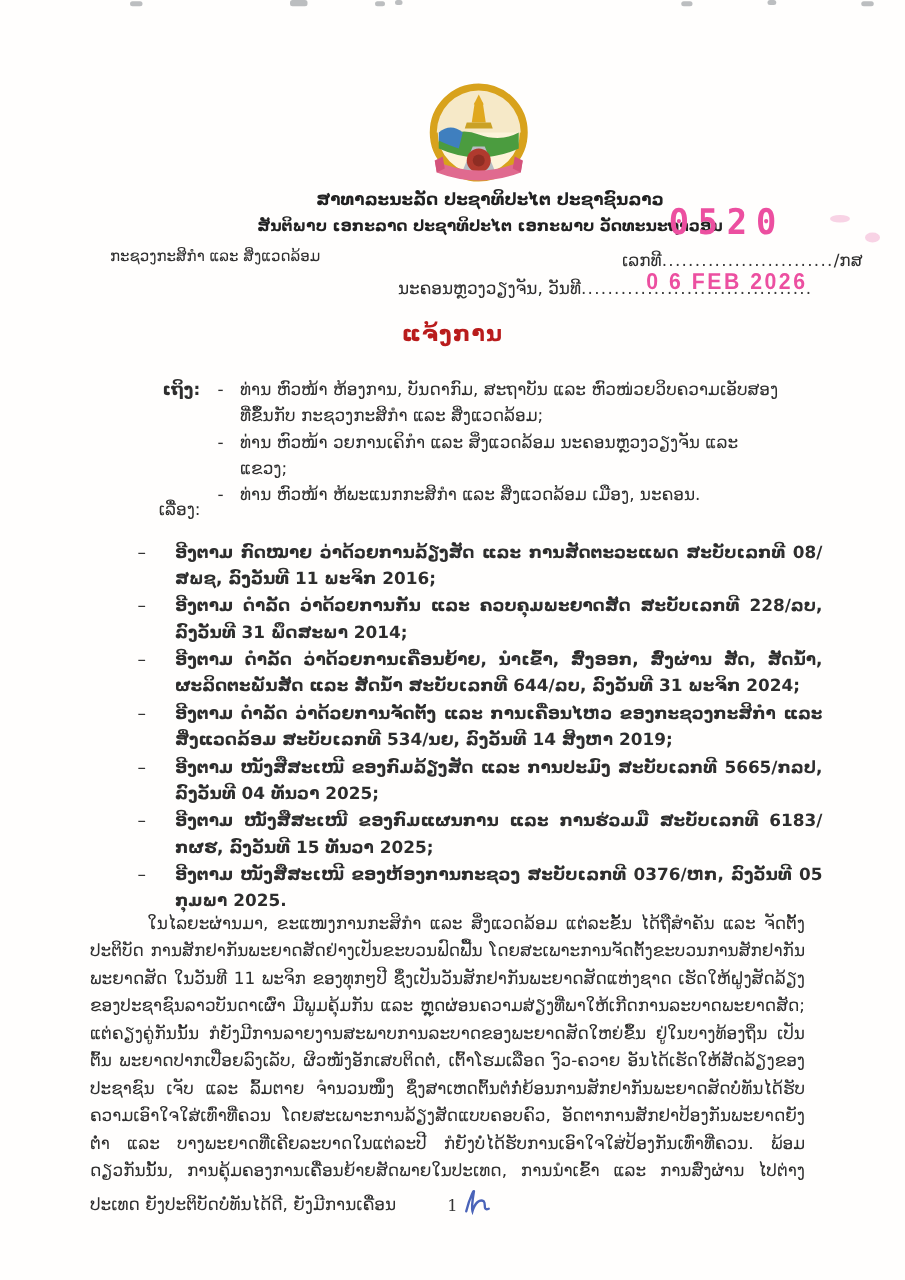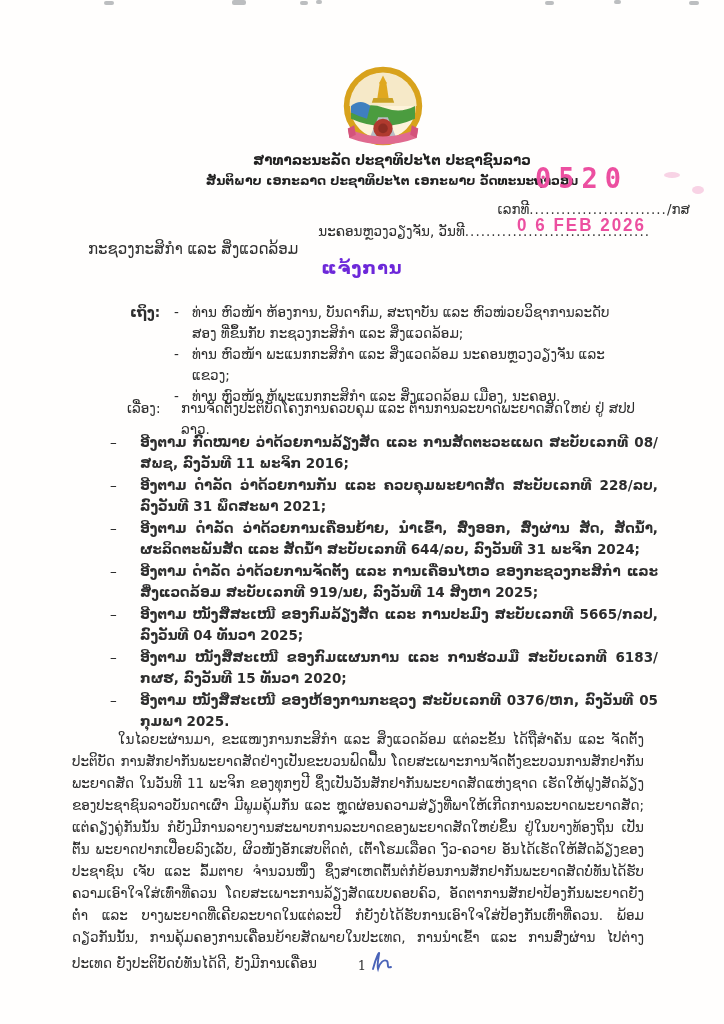--- a/index.html
+++ b/index.html
@@ -12,41 +12,41 @@
   
   .scan-mark { position:absolute; background:#6b7075; opacity:.45; border-radius:2px; }
   .pink-residue { position:absolute; background:#f2a7cd; opacity:.5; border-radius:50%; }
 
   .emblem-wrap { position:absolute; top:66px; left:343px; width:80px; height:80px; }
 
   .hdr { position:absolute; left:0; width:724px; text-align:center; }
   .hdr-line1 { top:150px; font-weight:bold; font-size:13.5px; color:#222; padding-left:30px; }
   .hdr-line2 { top:170px; font-weight:bold; font-size:12.5px; color:#222; padding-left:30px; }
 
-  .ministry { position:absolute; top:195px; left:88px; font-size:15px;margin-top:44px; }
+  .ministry { position:absolute; top:195px; left:88px; font-size:12px; }
 
   .letterhead-right { position:absolute; top:160px; right:28px; width:330px; height:95px; }
   .stamp-number {
     position:absolute; top:8px; right:68px;
     font-family:"DejaVu Sans Mono","Liberation Mono",monospace;
     font-size:27px; font-weight:bold; letter-spacing:7px;
     color:#ec4fa0; transform:scaleY(1.05);
   }
   .ref-line { position:absolute; top:39px; right:6px; font-size:13.5px; white-space:nowrap; }
   .date-line { position:absolute; top:61px; right:46px; font-size:13.5px; white-space:nowrap; }
   .dots { letter-spacing:1px; color:#3a3a3a; }
   .date-stamp {
     position:absolute; top:55px; right:50px;
     font-family:"Liberation Sans","DejaVu Sans",sans-serif;
     font-weight:bold; font-size:17px; letter-spacing:2px;
     color:#ec4fa0; transform:scaleY(1.08); white-space:nowrap;
   }
 
   .doc-title { position:absolute; top:258px; left:0; width:724px; text-align:center;
-    font-weight:bold; font-size:17.5px; letter-spacing:1px; color:#6d28d9; }
+    font-weight:bold; font-size:17.5px; letter-spacing:1px; color:#b91c1c; }
 
   .to-block { position:absolute; top:302px; left:130px; width:500px; }
   .to-label { position:absolute; left:0; top:0; font-weight:bold; }
   .to-items { margin-left:44px; }
   .to-item { display:flex; }
   .to-item .dash { width:18px; flex:0 0 18px; }
   .to-item .txt { flex:1; }
 
   .subject-block { position:absolute; top:398px; left:127px; width:510px; }
   .subject-label { position:absolute; left:0; top:0; font-weight:normal; }
@@ -110,62 +110,61 @@
     <div class="date-stamp">0 6 FEB 2026</div>
   </div>
 
   <div class="doc-title">ແຈ້ງການ</div>
 
   <div class="to-block">
     <span class="to-label">ເຖິງ:</span>
     <div class="to-items">
       <div class="to-item">
           <span class="dash">-</span>
-          <span class="txt">ທ່ານ ຫົວໜ້າ ຫ້ອງການ, ບັນດາກົມ, ສະຖາບັນ ແລະ ຫົວໜ່ວຍວິຊາການລະດັບສອງ ທີ່ຂຶ້ນກັບ ກະຊວງກະສິກຳ ແລະ ສິ່ງແວດລ້ອມ;</span>
+          <span class="txt">ທ່ານ ຫົວໜ້າ ຫ້ອງການ, ບັນດາກົມ, ສະຖາບັນ ແລະ ຫົວໜ່ວຍວິບຄວາມເອັບສອງ ທີ່ຂຶ້ນກັບ ກະຊວງກະສິກຳ ແລະ ສິ່ງແວດລ້ອມ;</span>
         </div>
       <div class="to-item">
           <span class="dash">-</span>
-          <span class="txt">ທ່ານ ຫົວໜ້າ ພະແນກກະສິກຳ ແລະ ສິ່ງແວດລ້ອມ ນະຄອນຫຼວງວຽງຈັນ ແລະ ແຂວງ;</span>
+          <span class="txt">ທ່ານ ຫົວໜ້າ ວຍການເຄິກຳ ແລະ ສິ່ງແວດລ້ອມ ນະຄອນຫຼວງວຽງຈັນ ແລະ ແຂວງ;</span>
         </div>
       <div class="to-item">
           <span class="dash">-</span>
           <span class="txt">ທ່ານ ຫົວໜ້າ ຫ້ພະແນກກະສິກຳ ແລະ ສິ່ງແວດລ້ອມ ເມືອງ, ນະຄອນ.</span>
         </div>
     </div>
   </div>
 
   <div class="subject-block">
     <span class="subject-label">ເລື່ອງ:</span>
-    <div class="subject-text">ການຈັດຕັ້ງປະຕິບັດໂຄງການຄວບຄຸມ ແລະ ຕ້ານການລະບາດພະຍາດສັດໃຫຍ່ ຢູ່ ສປປ ລາວ.</div>
   </div>
 
   <div class="refs">
     <div class="ref-item">
         <span class="dash">–</span>
         <span class="txt">ອີງຕາມ ກົດໝາຍ ວ່າດ້ວຍການລ້ຽງສັດ ແລະ ການສັດຕະວະແພດ ສະບັບເລກທີ 08/ສພຊ, ລົງວັນທີ 11 ພະຈິກ 2016;</span>
       </div>
     <div class="ref-item">
         <span class="dash">–</span>
-        <span class="txt">ອີງຕາມ ດຳລັດ ວ່າດ້ວຍການກັນ ແລະ ຄວບຄຸມພະຍາດສັດ ສະບັບເລກທີ 228/ລບ, ລົງວັນທີ 31 ພຶດສະພາ 2021;</span>
+        <span class="txt">ອີງຕາມ ດຳລັດ ວ່າດ້ວຍການກັນ ແລະ ຄວບຄຸມພະຍາດສັດ ສະບັບເລກທີ 228/ລບ, ລົງວັນທີ 31 ພຶດສະພາ 2014;</span>
       </div>
     <div class="ref-item">
         <span class="dash">–</span>
         <span class="txt">ອີງຕາມ ດຳລັດ ວ່າດ້ວຍການເຄື່ອນຍ້າຍ, ນຳເຂົ້າ, ສົ່ງອອກ, ສົ່ງຜ່ານ ສັດ, ສັດນ້ຳ, ຜະລິດຕະພັນສັດ ແລະ ສັດນ້ຳ ສະບັບເລກທີ 644/ລບ, ລົງວັນທີ 31 ພະຈິກ 2024;</span>
       </div>
     <div class="ref-item">
         <span class="dash">–</span>
-        <span class="txt">ອີງຕາມ ດຳລັດ ວ່າດ້ວຍການຈັດຕັ້ງ ແລະ ການເຄື່ອນໄຫວ ຂອງກະຊວງກະສິກຳ ແລະ ສິ່ງແວດລ້ອມ ສະບັບເລກທີ 919/ນຍ, ລົງວັນທີ 14 ສິງຫາ 2025;</span>
+        <span class="txt">ອີງຕາມ ດຳລັດ ວ່າດ້ວຍການຈັດຕັ້ງ ແລະ ການເຄື່ອນໄຫວ ຂອງກະຊວງກະສິກຳ ແລະ ສິ່ງແວດລ້ອມ ສະບັບເລກທີ 534/ນຍ, ລົງວັນທີ 14 ສິງຫາ 2019;</span>
       </div>
     <div class="ref-item">
         <span class="dash">–</span>
         <span class="txt">ອີງຕາມ ໜັງສືສະເໜີ ຂອງກົມລ້ຽງສັດ ແລະ ການປະມົງ ສະບັບເລກທີ 5665/ກລປ, ລົງວັນທີ 04 ທັນວາ 2025;</span>
       </div>
     <div class="ref-item">
         <span class="dash">–</span>
-        <span class="txt">ອີງຕາມ ໜັງສືສະເໜີ ຂອງກົມແຜນການ ແລະ ການຮ່ວມມື ສະບັບເລກທີ 6183/ກຜຮ, ລົງວັນທີ 15 ທັນວາ 2020;</span>
+        <span class="txt">ອີງຕາມ ໜັງສືສະເໜີ ຂອງກົມແຜນການ ແລະ ການຮ່ວມມື ສະບັບເລກທີ 6183/ກຜຮ, ລົງວັນທີ 15 ທັນວາ 2025;</span>
       </div>
     <div class="ref-item">
         <span class="dash">–</span>
         <span class="txt">ອີງຕາມ ໜັງສືສະເໜີ ຂອງຫ້ອງການກະຊວງ ສະບັບເລກທີ 0376/ຫກ, ລົງວັນທີ 05 ກຸມພາ 2025.</span>
       </div>
   </div>
 
   <div class="body-par"><span>ໃນໄລຍະຜ່ານມາ, ຂະແໜງການກະສິກຳ ແລະ ສິ່ງແວດລ້ອມ ແຕ່ລະຂັ້ນ ໄດ້ຖືສຳຄັນ ແລະ ຈັດຕັ້ງປະຕິບັດ ການສັກຢາກັນພະຍາດສັດຢ່າງເປັນຂະບວນຟົດຟື້ນ ໂດຍສະເພາະການຈັດຕັ້ງຂະບວນການສັກຢາກັນພະຍາດສັດ ໃນວັນທີ 11 ພະຈິກ ຂອງທຸກໆປີ ຊຶ່ງເປັນວັນສັກຢາກັນພະຍາດສັດແຫ່ງຊາດ ເຮັດໃຫ້ຝູງສັດລ້ຽງຂອງປະຊາຊົນລາວບັນດາເຜົ່າ ມີພູມຄຸ້ມກັນ ແລະ ຫຼຸດຜ່ອນຄວາມສ່ຽງທີ່ພາໃຫ້ເກີດການລະບາດພະຍາດສັດ; ແຕ່ຄຽງຄູ່ກັນນັ້ນ ກໍຍັງມີການລາຍງານສະພາບການລະບາດຂອງພະຍາດສັດໃຫຍ່ຂຶ້ນ ຢູ່ໃນບາງທ້ອງຖິ່ນ ເປັນຕົ້ນ ພະຍາດປາກເປື່ອຍລົງເລັບ, ຜິວໜັງອັກເສບຕິດຕໍ່, ເຕົ້າໂຮມເລືອດ ງົວ-ຄວາຍ ອັນໄດ້ເຮັດໃຫ້ສັດລ້ຽງຂອງປະຊາຊົນ ເຈັບ ແລະ ລົ້ມຕາຍ ຈຳນວນໜຶ່ງ ຊຶ່ງສາເຫດຕົ້ນຕໍກໍ່ຍ້ອນການສັກຢາກັນພະຍາດສັດບໍ່ທັນໄດ້ຮັບຄວາມເອົາໃຈໃສ່ເທົ່າທີ່ຄວນ ໂດຍສະເພາະການລ້ຽງສັດແບບຄອບຄົວ, ອັດຕາການສັກຢາປ້ອງກັນພະຍາດຍັງຕ່ຳ ແລະ ບາງພະຍາດທີ່ເຄີຍລະບາດໃນແຕ່ລະປີ ກໍຍັງບໍ່ໄດ້ຮັບການເອົາໃຈໃສ່ປ້ອງກັນເທົ່າທີ່ຄວນ. ພ້ອມດຽວກັນນັ້ນ, ການຄຸ້ມຄອງການເຄື່ອນຍ້າຍສັດພາຍໃນປະເທດ, ການນຳເຂົ້າ ແລະ ການສົ່ງຜ່ານ ໄປຕ່າງປະເທດ ຍັງປະຕິບັດບໍ່ທັນໄດ້ດີ, ຍັງມີການເຄື່ອນ</span><span class="sig-mark"><svg width="24" height="26" viewBox="0 0 24 26">
           <path d="M4 21 C7 9 11 2 10 6 C9 12 8 18 9 21 C11 14 15 11 18 13 C20 15 17 21 22 19" stroke="#4a63b8" fill="none" stroke-width="1.9" stroke-linecap="round"></path>
         </svg></span></div>

